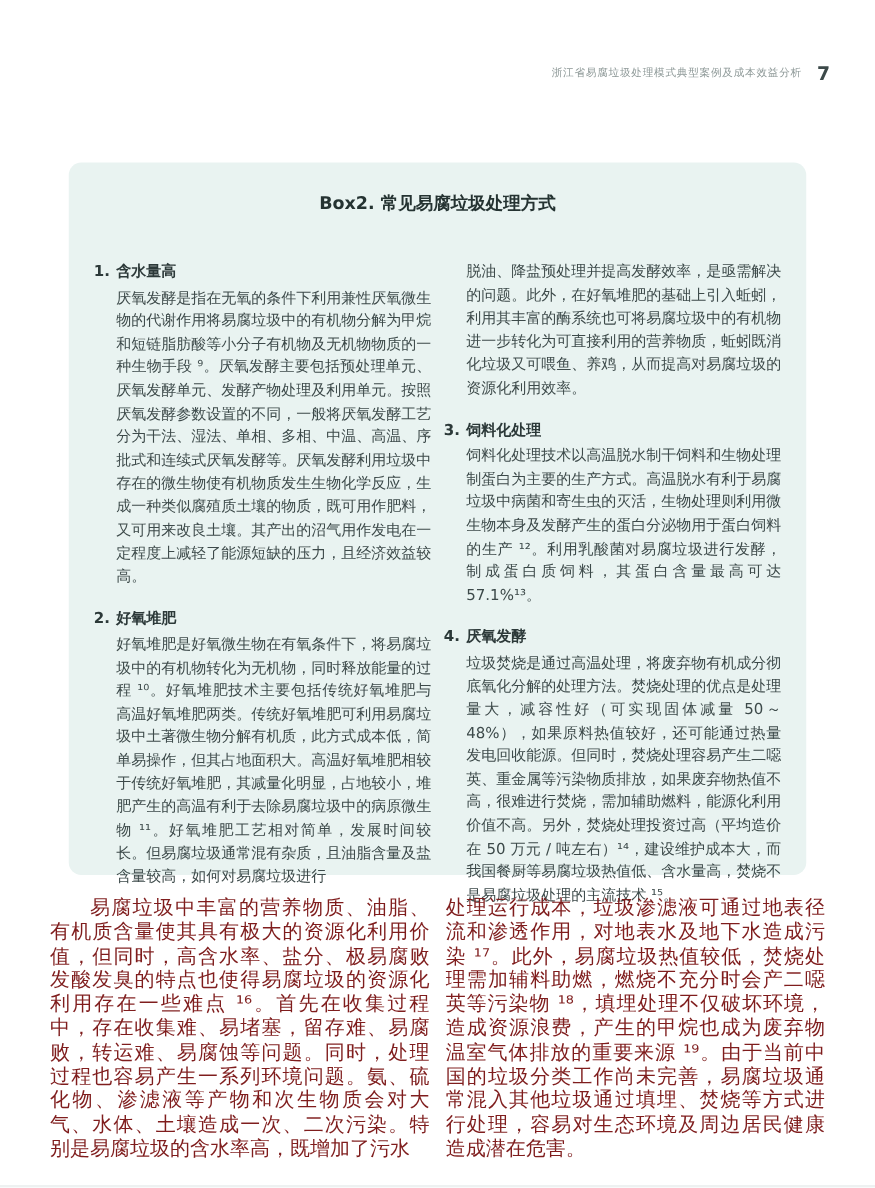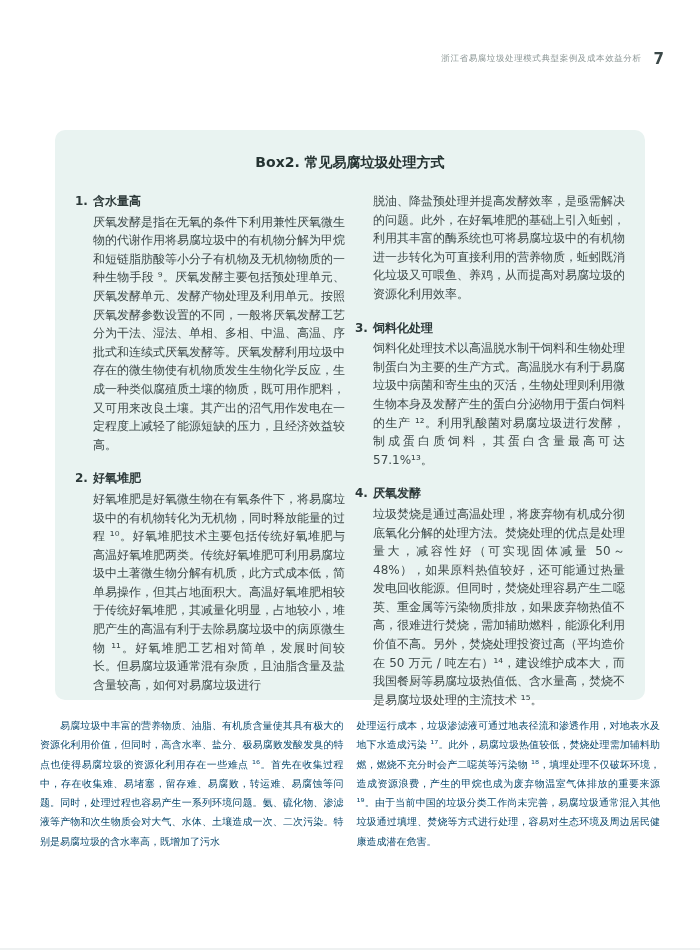--- a/index.html
+++ b/index.html
@@ -24,39 +24,39 @@
   .box {
     position:absolute; top:130px; left:55px;
     width:590px; height:570px;
     background:#e9f3f1;
     border-radius:10px;
     padding:24px 20px 0 20px;
   }
   .box-title {
     text-align:center;
     font-size:14px; font-weight:700; color:#253332;
-    margin-bottom:20px;
+    margin-bottom:36px;
   }
   .box-columns { display:flex; gap:10px; }
   .col { width:270px; font-size:12px; line-height:18.6px; color:#3d4a4a; }
   .section { position:relative; padding-left:18px; }
   .section + .section, .continuation + .section { margin-top:15px; }
   .sec-head { font-weight:700; color:#2c3939; margin-bottom:2px; }
   .sec-num { position:absolute; left:0; font-weight:700; color:#2c3939; }
   .sec-body { text-align:justify; text-justify:inter-ideograph; }
   .continuation { margin-left:18px; text-align:justify; }
 
   
   .body-columns {
     position:absolute; top:716px; left:40px; right:40px;
     display:flex; gap:13px;
   }
   .body-col {
     flex:1;
-    font-size:10px; line-height:19.3px; color:#0c4a6e;
+    font-size:16px; line-height:19.3px; color:#7f1d1d;
     text-align:justify; text-justify:inter-ideograph;
   }
   .indent { text-indent:2em; }
 </style>
 </head>
 <body>
 
 <div class="page">
 
   <div class="header">

